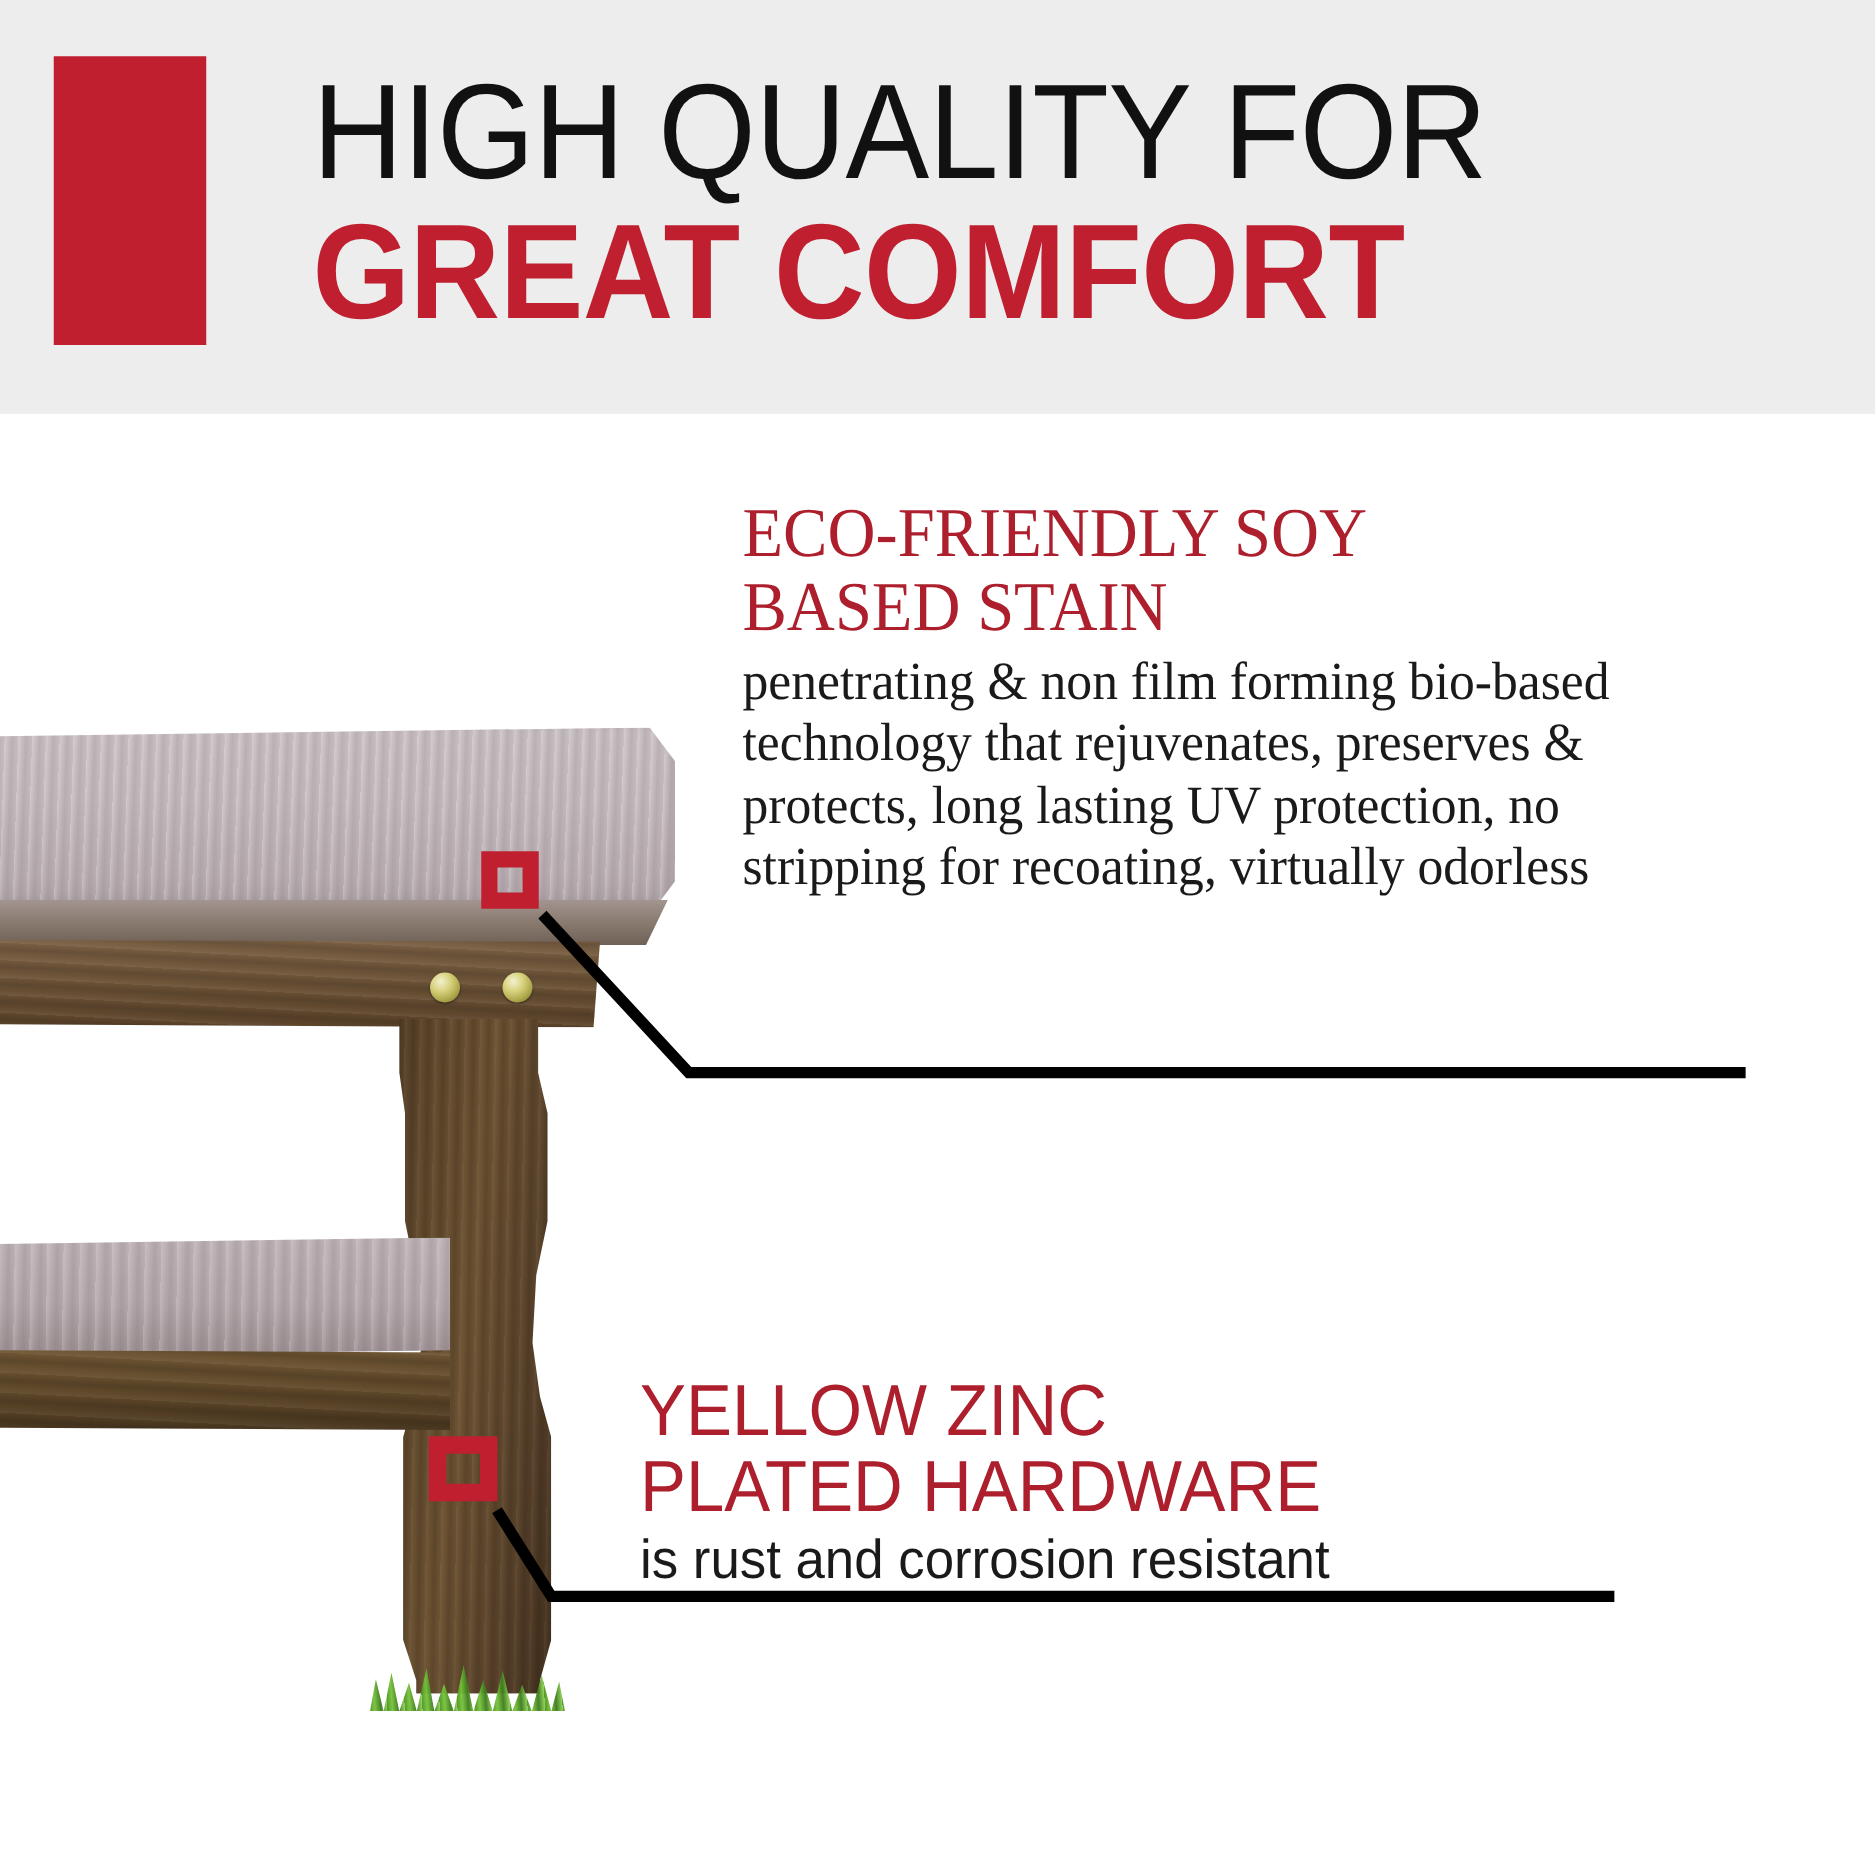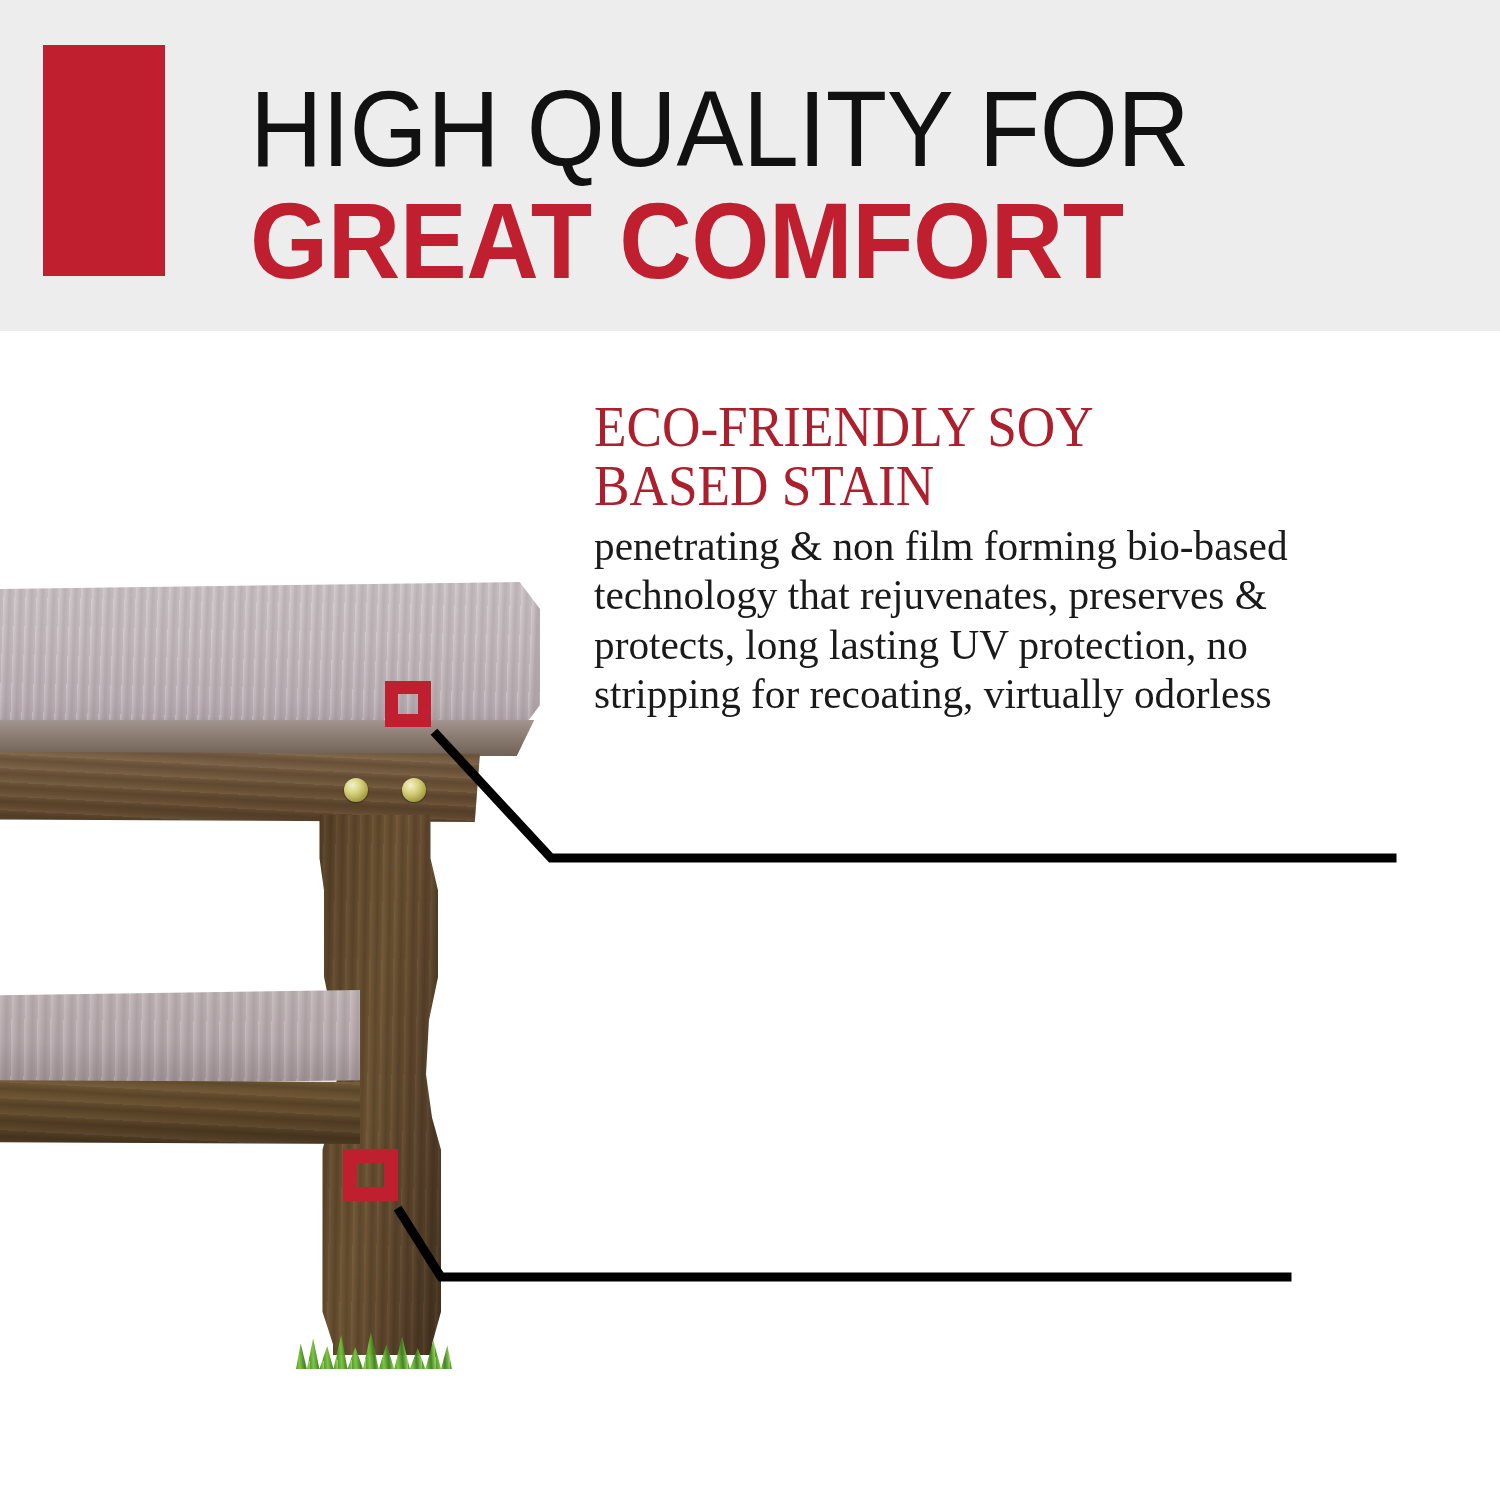--- a/index.html
+++ b/index.html
@@ -32,21 +32,20 @@
     top: 45px;
     width: 122px;
     height: 231px;
     background: #c01f2f;
   }
   #header-titles {
     position: absolute;
     left: 250px;
     top: 52px;
     width: 1210px;
-    margin-top: 24px;
   }
   .title-line {
     display: block;
     white-space: nowrap;
     line-height: 0.98;
     letter-spacing: -0.5px;
   }
   #title-line-1 {
     font-size: 108px;
     font-weight: 300;
@@ -303,14 +302,19 @@
     <polyline points="437,735 551,858 1392,858" fill="none" stroke="#000000" stroke-width="9" stroke-linecap="square" stroke-linejoin="miter"></polyline>
     <polyline points="400,1212 441,1277 1287,1277" fill="none" stroke="#000000" stroke-width="9" stroke-linecap="square" stroke-linejoin="miter"></polyline>
   </svg>
 
   <div class="feature-block" id="feature-stain">
     <div class="feature-heading" id="heading-stain">ECO-FRIENDLY SOY
 BASED STAIN</div>
     <div class="feature-body" id="body-stain">penetrating &amp; non film forming bio-based technology that rejuvenates, preserves &amp; protects, long lasting UV protection, no stripping for recoating, virtually odorless</div>
   </div>
 
+  <div class="feature-block" id="feature-hardware">
+    <div class="feature-heading" id="heading-hardware">YELLOW ZINC
+PLATED HARDWARE</div>
+    <div class="feature-body" id="body-hardware">is rust and corrosion resistant</div>
+  </div>
 
 </div>
 
 </body></html>

